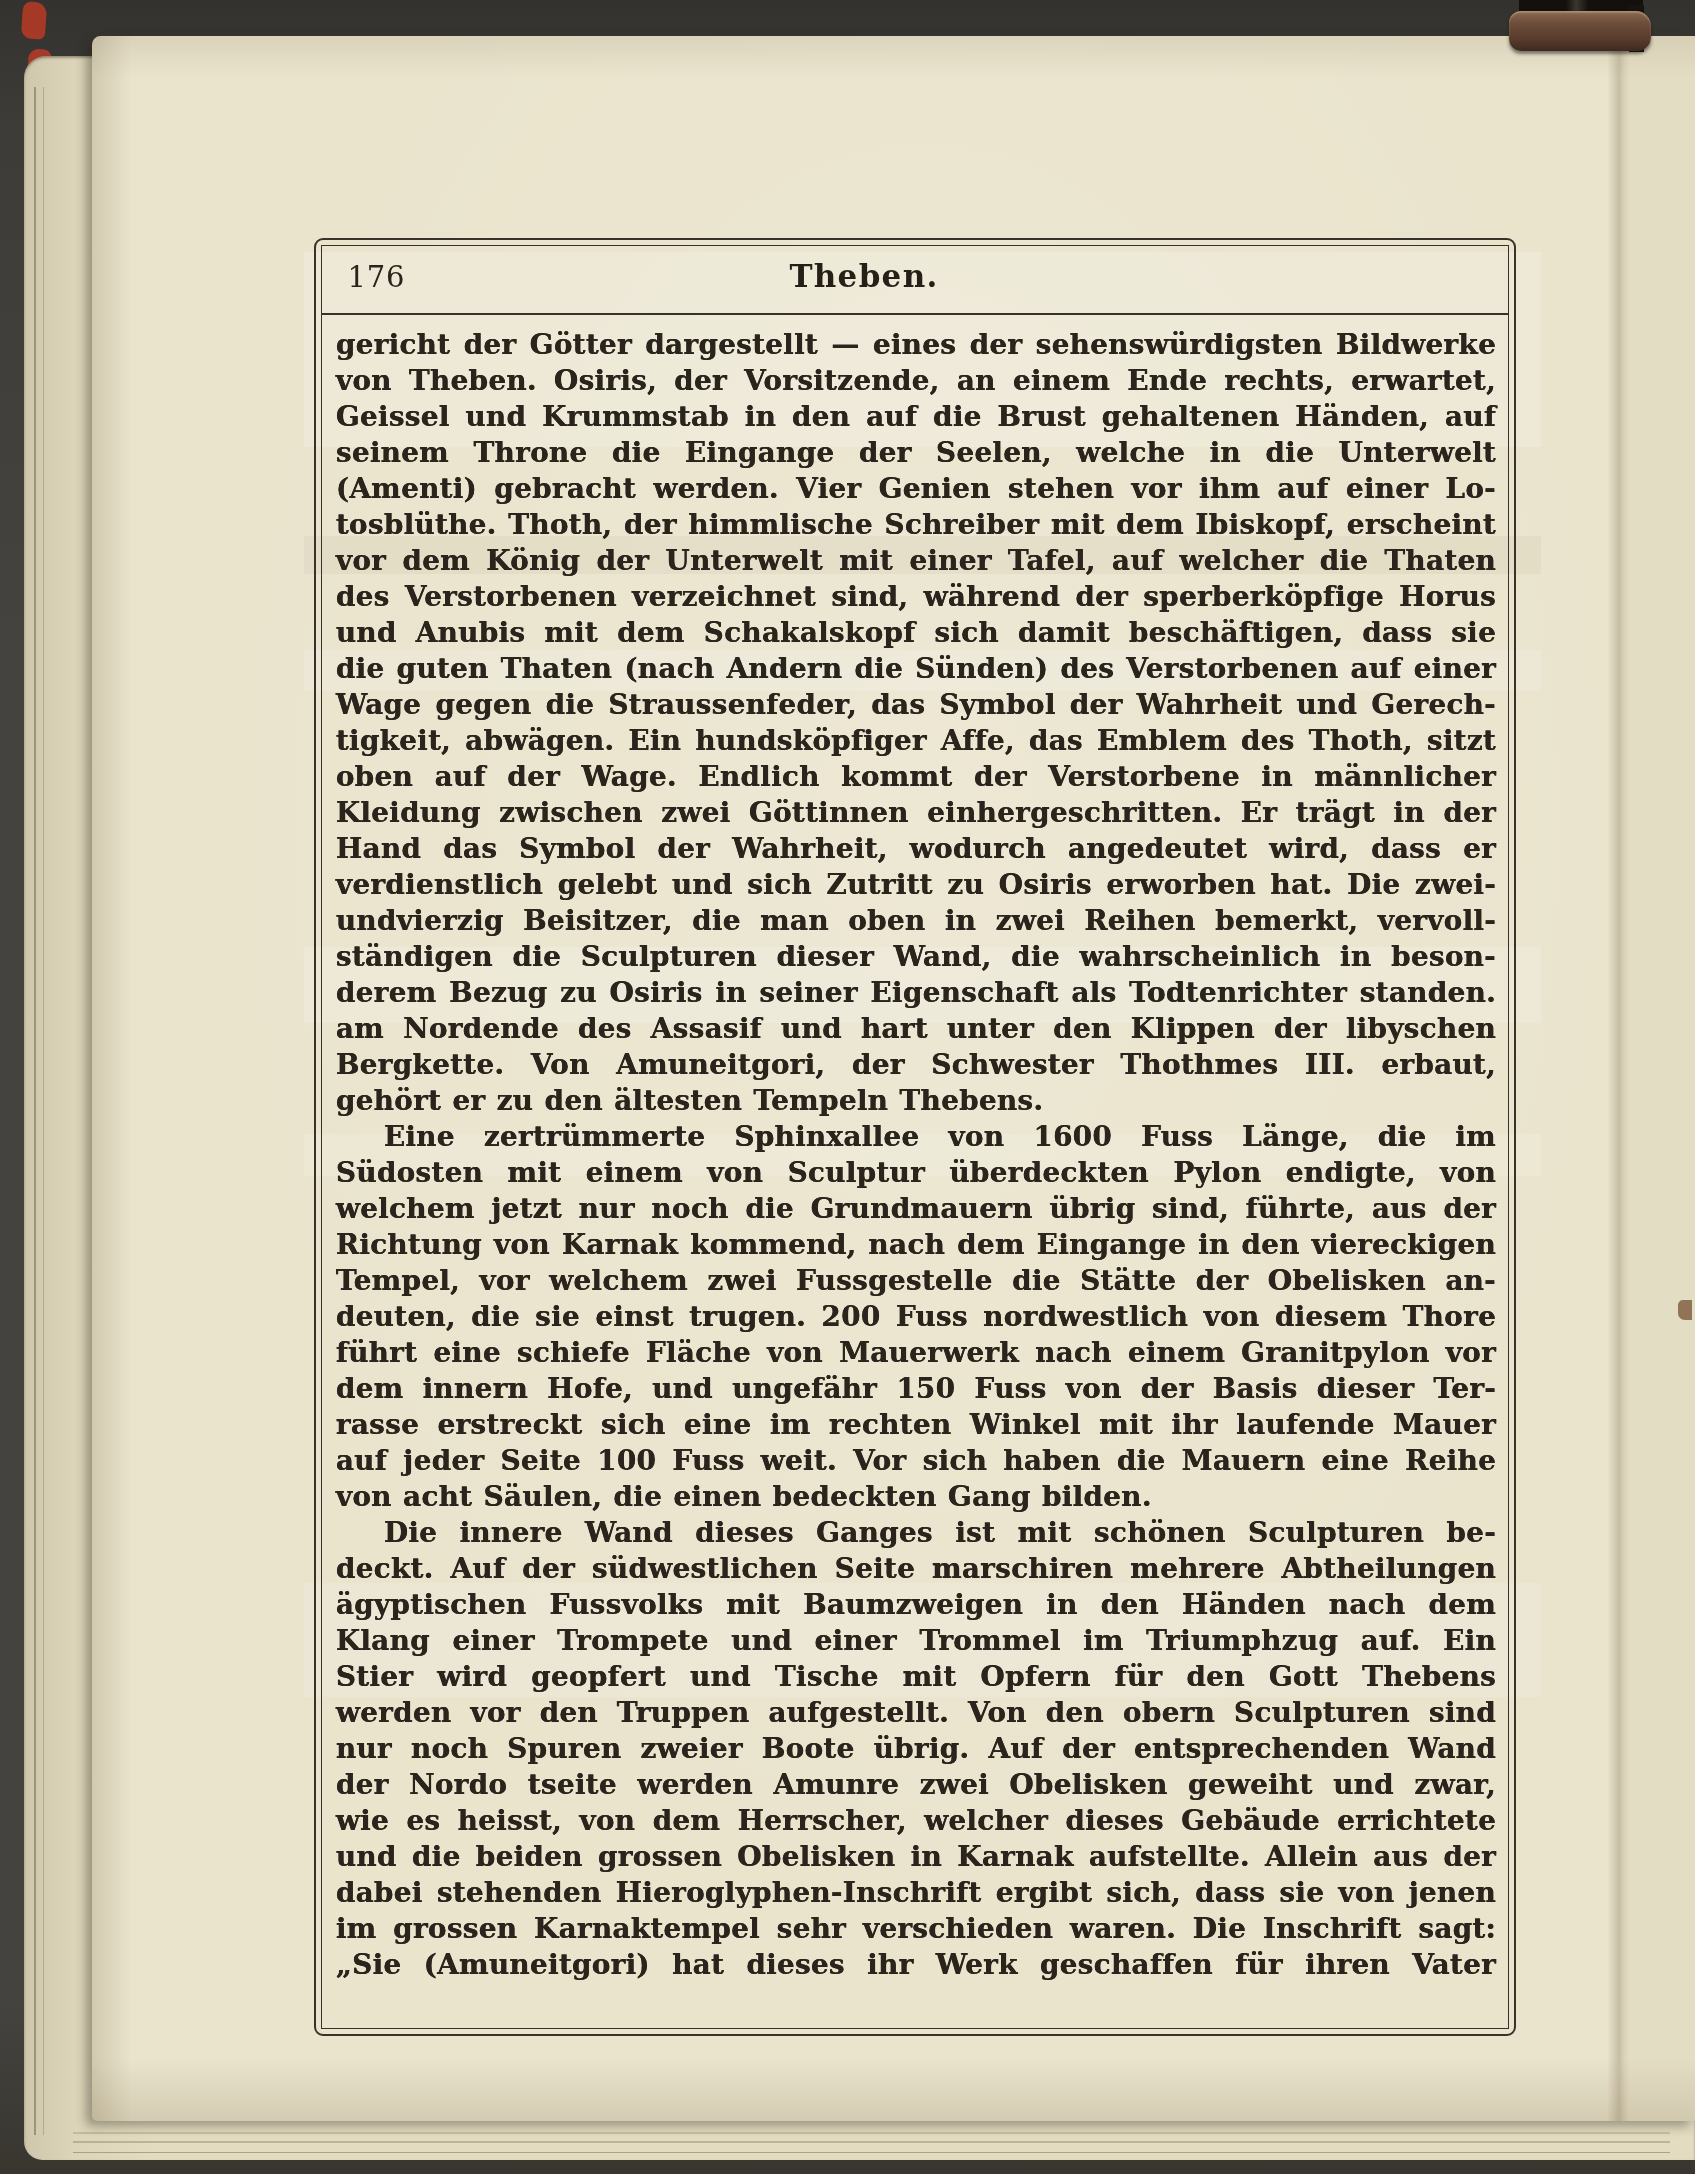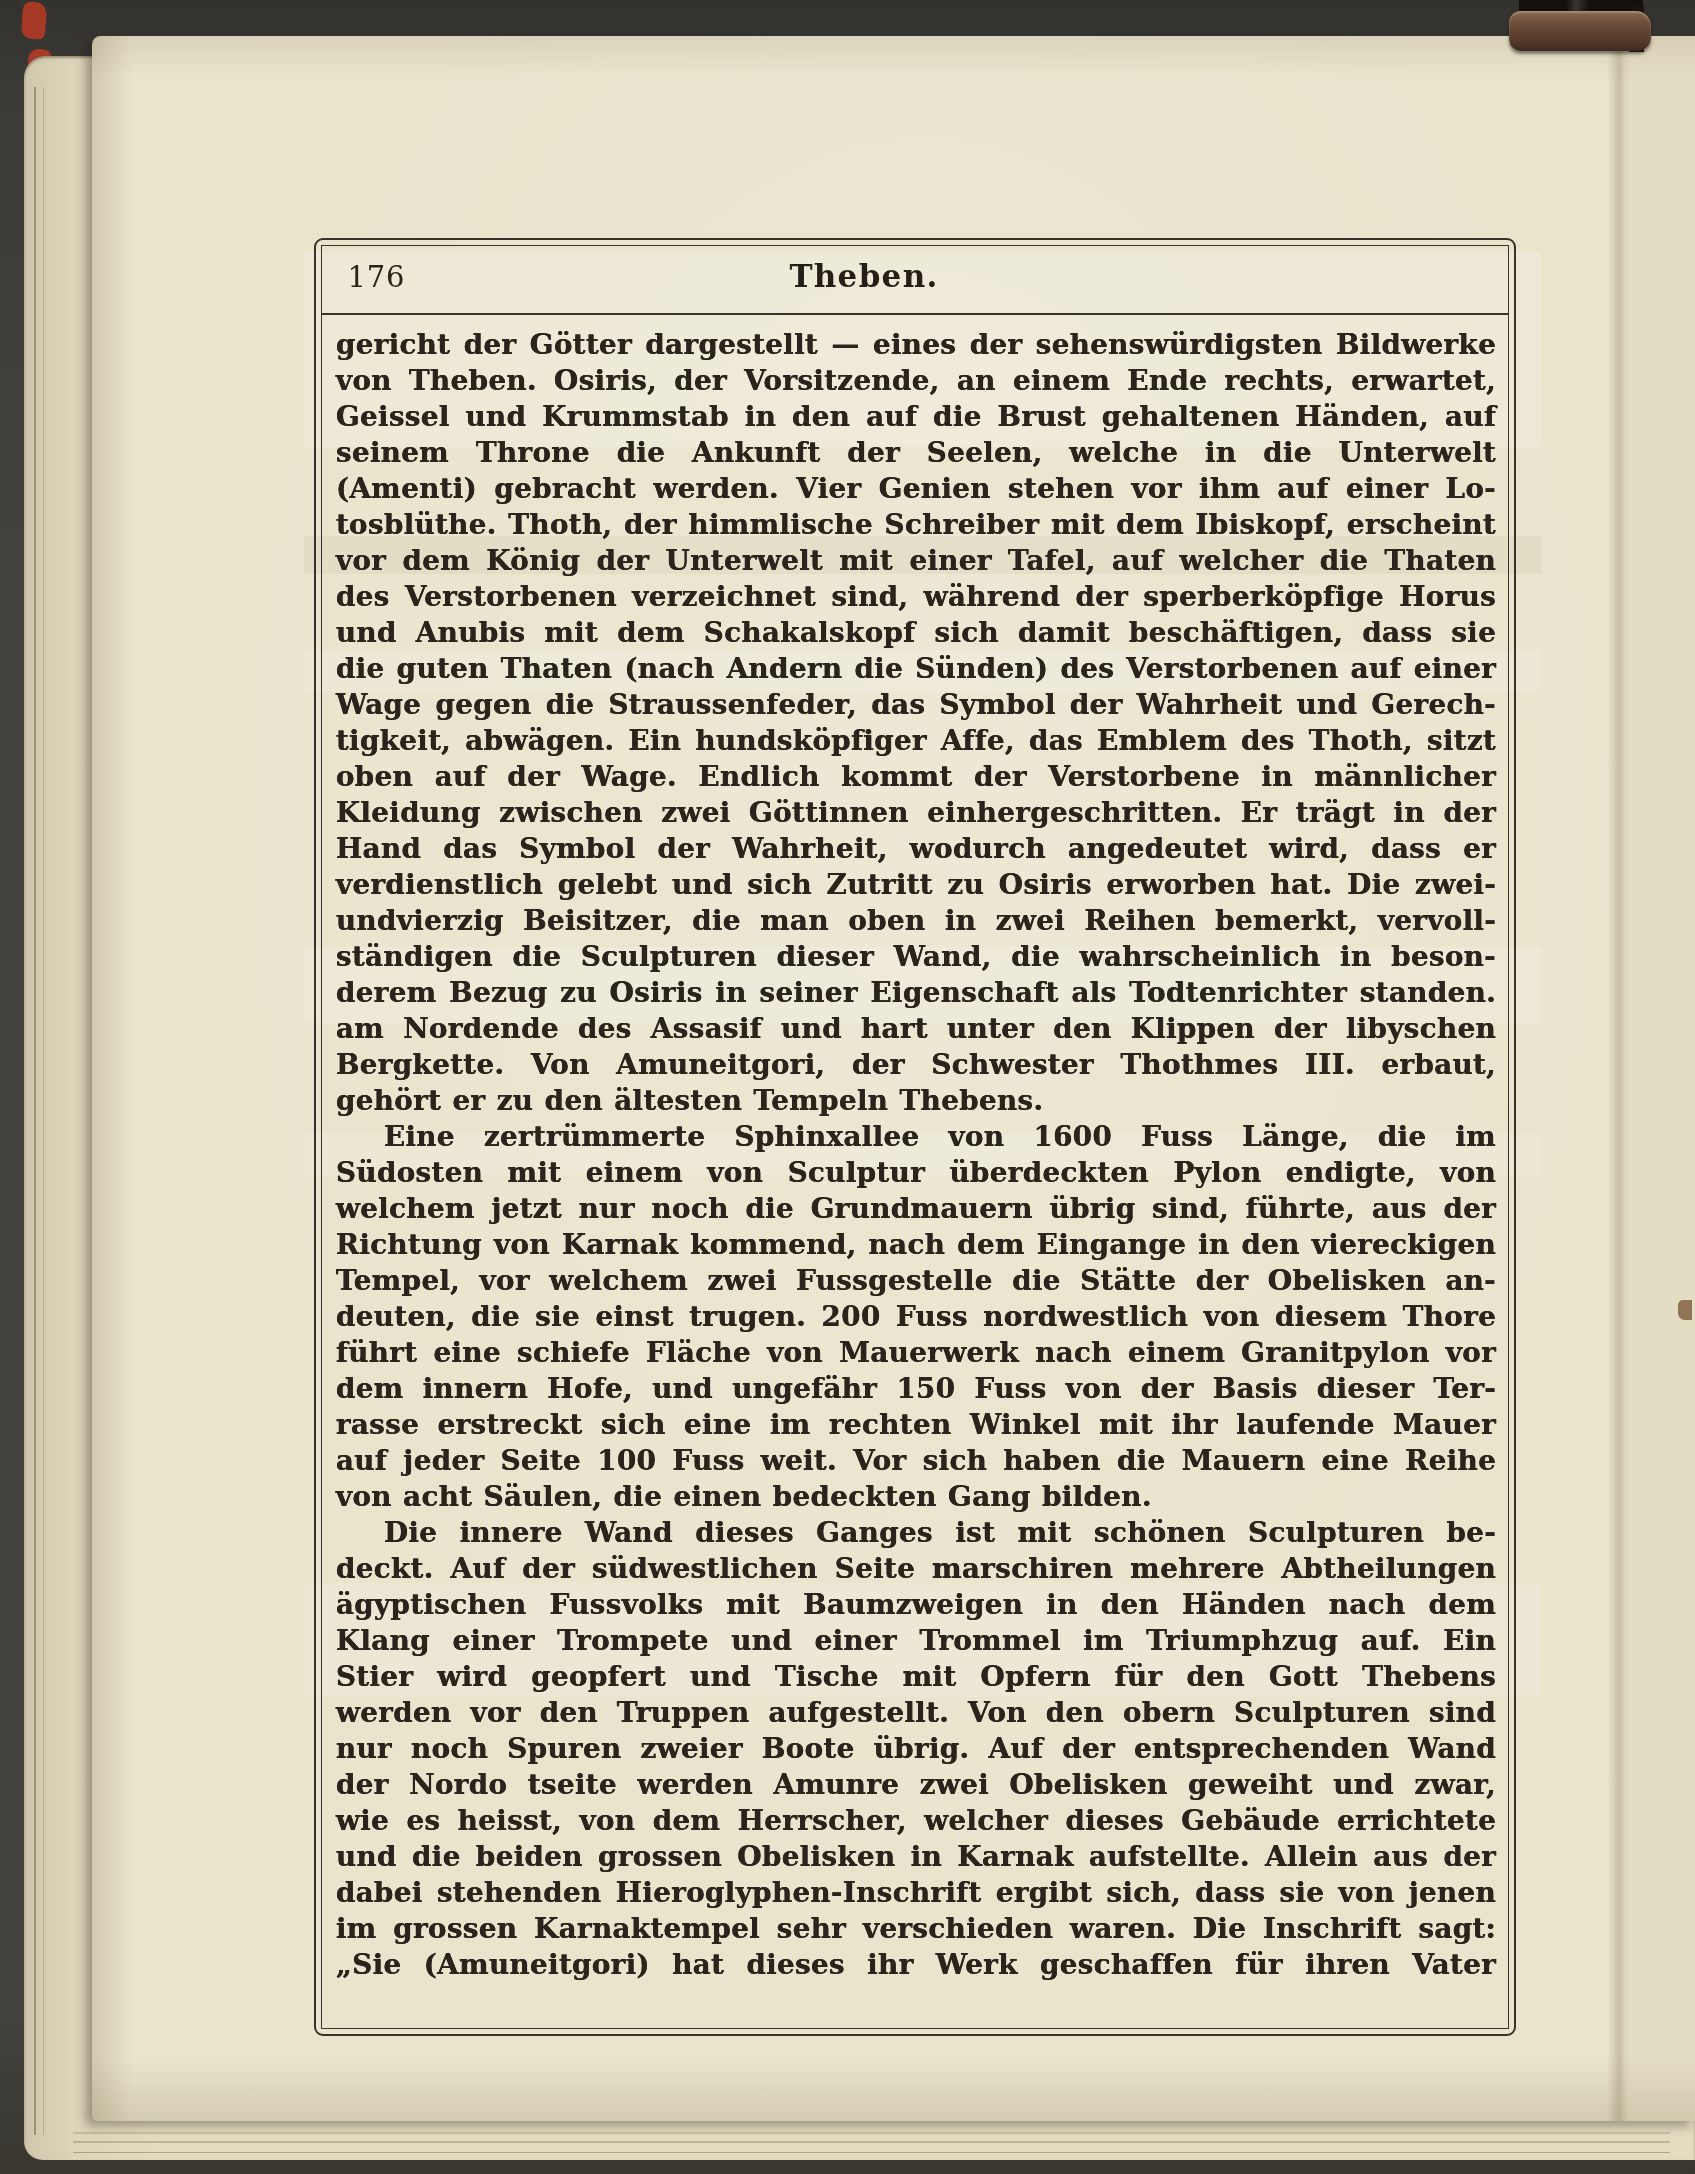--- a/index.html
+++ b/index.html
@@ -102,21 +102,21 @@
 
   <div id="frame">
     <div id="frame-inner">
       <div id="page-number">176</div>
       <div id="page-title">Theben.</div>
       <div id="header-rule"></div>
       <div id="text-column">
           <div class="line just"><span>gericht der Götter dargestellt — eines der sehenswürdigsten Bildwerke</span></div>
           <div class="line just"><span>von Theben. Osiris, der Vorsitzende, an einem Ende rechts, erwartet,</span></div>
           <div class="line just"><span>Geissel und Krummstab in den auf die Brust gehaltenen Händen, auf</span></div>
-          <div class="line just"><span>seinem Throne die Ankunft der Seelen, welche in die Unterwelt</span></div>
+          <div class="line just"><span>seinem Throne die Eingange der Seelen, welche in die Unterwelt</span></div>
           <div class="line just"><span>(Amenti) gebracht werden. Vier Genien stehen vor ihm auf einer Lo-</span></div>
           <div class="line just"><span>tosblüthe. Thoth, der himmlische Schreiber mit dem Ibiskopf, erscheint</span></div>
           <div class="line just"><span>vor dem König der Unterwelt mit einer Tafel, auf welcher die Thaten</span></div>
           <div class="line just"><span>des Verstorbenen verzeichnet sind, während der sperberköpfige Horus</span></div>
           <div class="line just"><span>und Anubis mit dem Schakalskopf sich damit beschäftigen, dass sie</span></div>
           <div class="line just"><span>die guten Thaten (nach Andern die Sünden) des Verstorbenen auf einer</span></div>
           <div class="line just"><span>Wage gegen die Straussenfeder, das Symbol der Wahrheit und Gerech-</span></div>
           <div class="line just"><span>tigkeit, abwägen. Ein hundsköpfiger Affe, das Emblem des Thoth, sitzt</span></div>
           <div class="line just"><span>oben auf der Wage. Endlich kommt der Verstorbene in männlicher</span></div>
           <div class="line just"><span>Kleidung zwischen zwei Göttinnen einhergeschritten. Er trägt in der</span></div>

